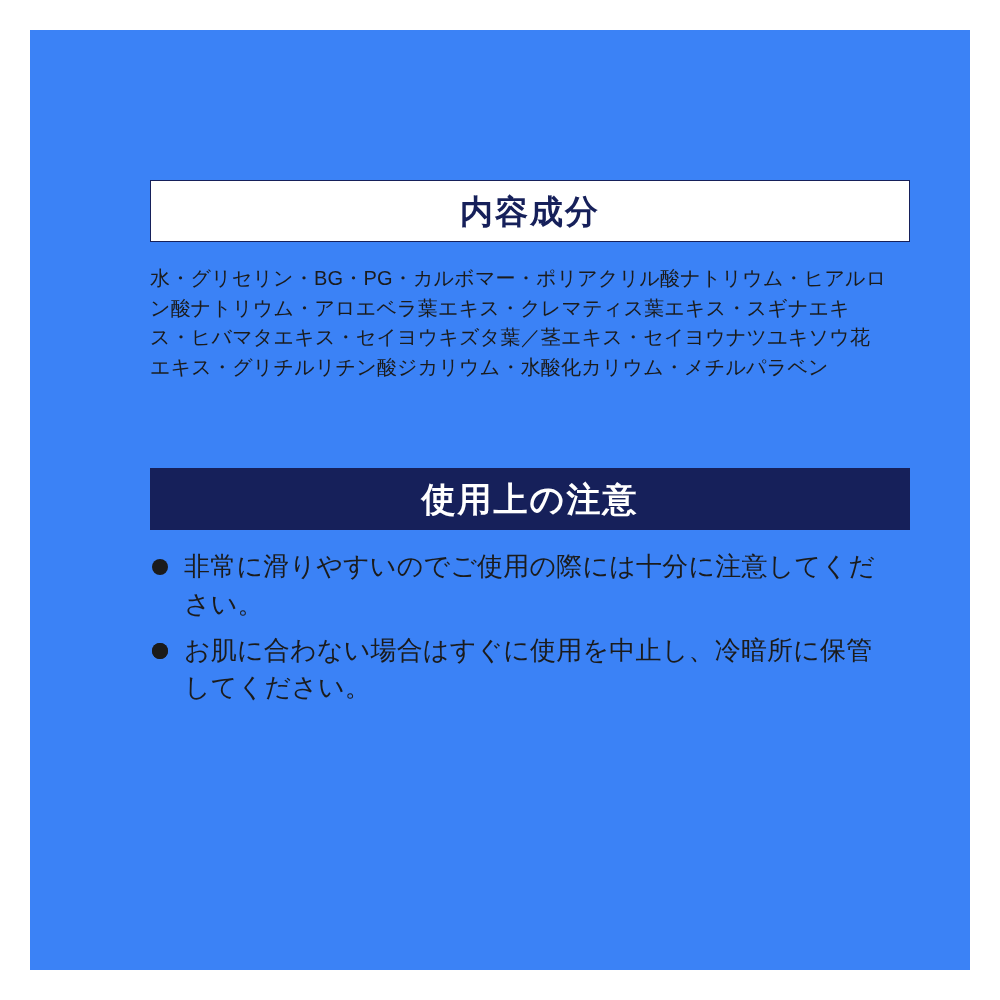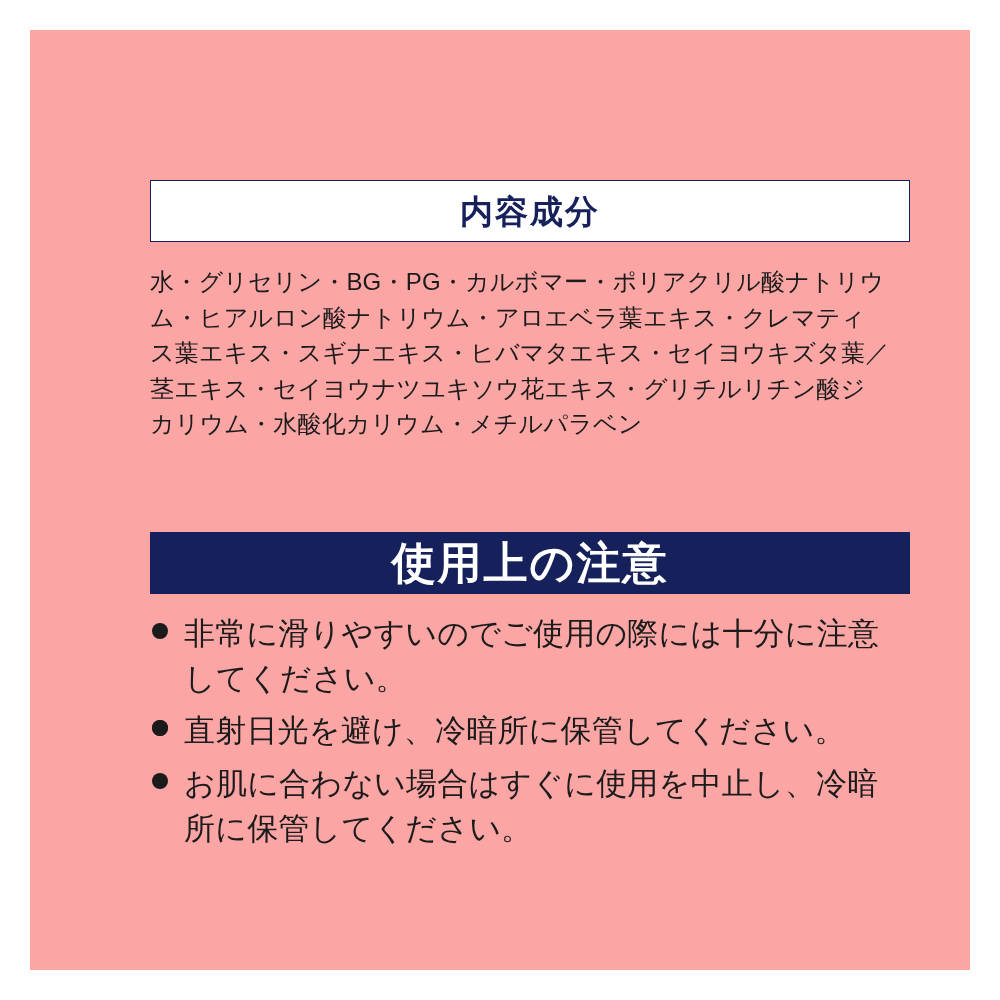--- a/index.html
+++ b/index.html
@@ -22,21 +22,21 @@
     background: #ffffff;
   }
 
   
   .panel {
     position: absolute;
     left: 30px;
     top: 30px;
     width: 940px;
     height: 940px;
-    background: #fca5a5;
+    background: #3b82f6;
     box-sizing: border-box;
   }
 
   .content {
     position: absolute;
     left: 120px;
     top: 150px;
     width: 760px;
   }
 
@@ -64,49 +64,49 @@
     box-sizing: border-box;
     width: 760px;
     height: 62px;
     background: #16205a;
     display: flex;
     align-items: center;
     justify-content: center;
   }
   .banner-solid .banner-title {
     color: #ffffff;
-    font-size: 44px;
+    font-size: 34px;
     font-weight: bold;
     letter-spacing: 2px;
     line-height: 1;
   }
 
   .ingredients-body {
     margin-top: 22px;
     color: #1b1b1b;
-    font-size: 24px;
+    font-size: 20px;
     line-height: 1.48;
     letter-spacing: 0.2px;
     width: 740px;
   }
 
   .spacer {
     height: 66px;
   }
 
   .notes-list {
     margin: 18px 0 0 0;
     padding: 0;
     list-style: none;
     width: 740px;
   }
   .notes-list li {
     position: relative;
     color: #1b1b1b;
-    font-size: 31px;
+    font-size: 26px;
     line-height: 1.45;
     letter-spacing: 0.2px;
     padding-left: 34px;
     margin-bottom: 8px;
   }
   .notes-list li .bullet {
     position: absolute;
     left: 2px;
     top: 11px;
     width: 16px;
@@ -139,23 +139,19 @@
       <ul class="notes-list">
         <li>
           <span class="bullet"></span>
           <span>非常に滑りやすいのでご使用の際には十分に注意してください。</span>
         </li>
         <li>
           <span class="bullet"></span>
         </li>
         <li>
           <span class="bullet"></span>
-          <span>直射日光を避け、冷暗所に保管してください。</span>
-        </li>
-        <li>
-          <span class="bullet"></span>
           <span>お肌に合わない場合はすぐに使用を中止し、冷暗所に保管してください。</span>
         </li>
       </ul>
 
     </div>
   </div>
 </div>
 
 </body></html>

